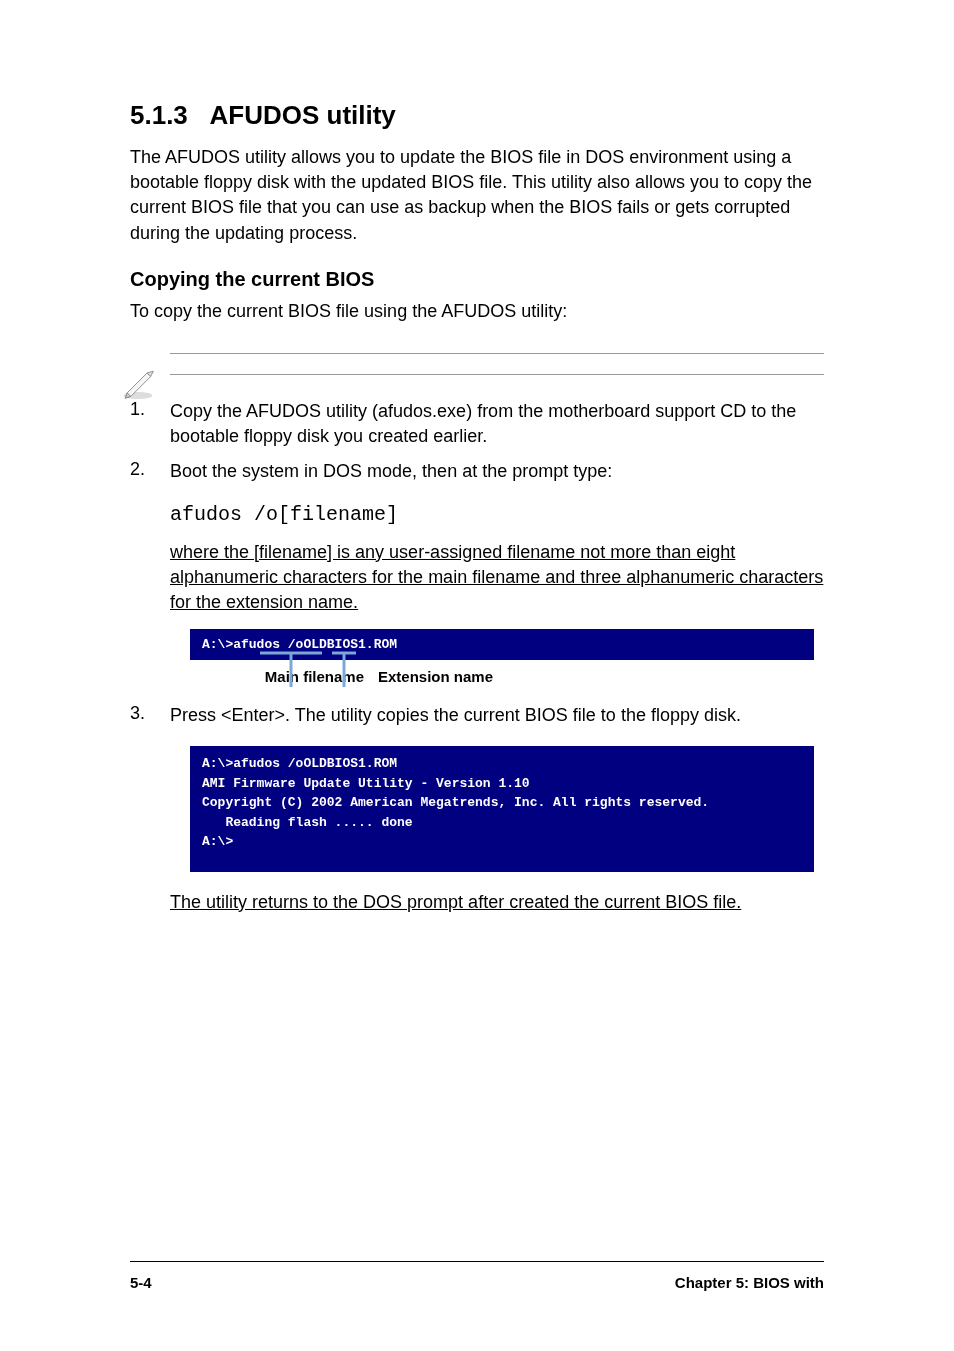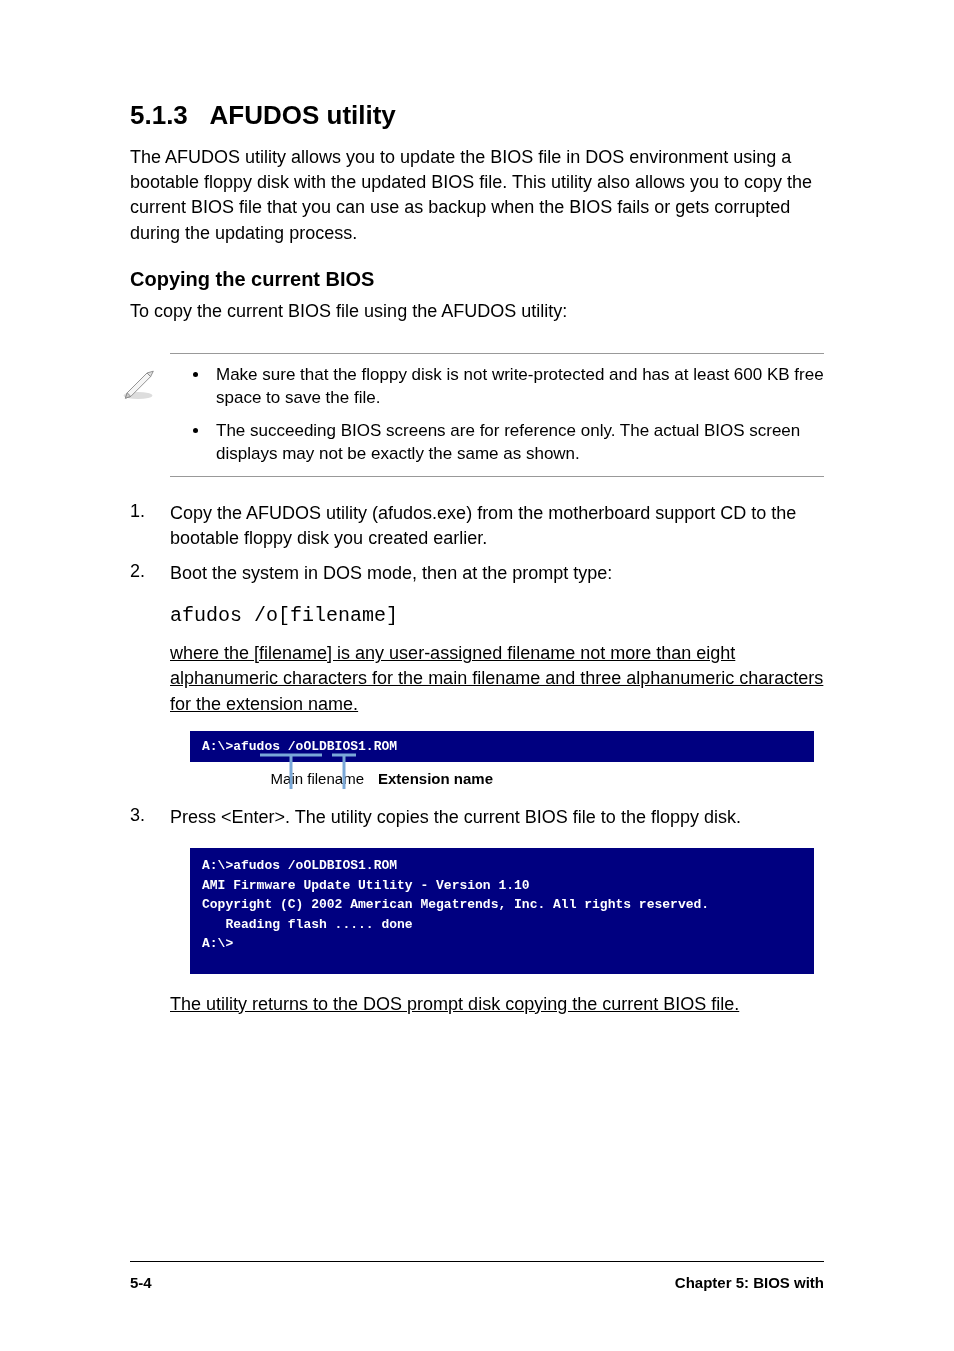--- a/index.html
+++ b/index.html
@@ -123,21 +123,21 @@
   }
   .annotation-row {
     display: flex;
     margin-left: 60px;
     margin-bottom: 18px;
   }
   .annotation-main {
     width: 188px;
     text-align: right;
     font-size: 15px;
-    font-weight: normal;
+    font-weight: bold;
     padding-right: 14px;
   }
   .annotation-ext {
     font-size: 15px;
     font-weight: bold;
   }
   .terminal-block-2 {
     background: #000080;
     color: #ffffff;
     font-family: "Courier New", monospace;
@@ -181,24 +181,20 @@
 
 <div class="note-box">
   <div class="note-icon-wrap">
     <svg class="note-icon" viewBox="0 0 40 40">
       <ellipse cx="20" cy="35" rx="16" ry="4" fill="#ddd"></ellipse>
       <path d="M 8 32 L 30 10 L 34 14 L 12 36 L 6 38 Z" fill="#f5f5f5" stroke="#888" stroke-width="1"></path>
       <path d="M 30 10 L 34 14 L 37 8 Z" fill="#e0e0e0" stroke="#888" stroke-width="1"></path>
       <path d="M 8 32 L 6 38 L 12 36 Z" fill="#ccc" stroke="#888" stroke-width="1"></path>
     </svg>
   </div>
-  <ul class="note-list">
-    <li>Make sure that the floppy disk is not write-protected and has at least 600 KB free space to save the file.</li>
-    <li>The succeeding BIOS screens are for reference only. The actual BIOS screen displays may not be exactly the same as shown.</li>
-  </ul>
 </div>
 
 <div class="ol-list">
   <div class="ol-item">
     <div class="ol-num">1.</div>
     <div class="ol-content">Copy the AFUDOS utility (afudos.exe) from the motherboard support CD to the bootable floppy disk you created earlier.</div>
   </div>
   <div class="ol-item">
     <div class="ol-num">2.</div>
     <div class="ol-content">Boot the system in DOS mode, then at the prompt type:</div>
@@ -232,18 +228,18 @@
 </div>
 
 <div class="terminal-block-2">
   <pre>A:\&gt;afudos /oOLDBIOS1.ROM
 AMI Firmware Update Utility - Version 1.10
 Copyright (C) 2002 American Megatrends, Inc. All rights reserved.
    Reading flash ..... done
 A:\&gt;</pre>
 </div>
 
-<p class="sub-para">The utility returns to the DOS prompt disk copying the current BIOS file.</p>
+<p class="sub-para">The utility returns to the DOS prompt after created the current BIOS file.</p>
 
 <div class="footer">
   <span>5-4</span>
   <span>Chapter 5: BIOS with</span>
 </div>
 
 </body></html>

